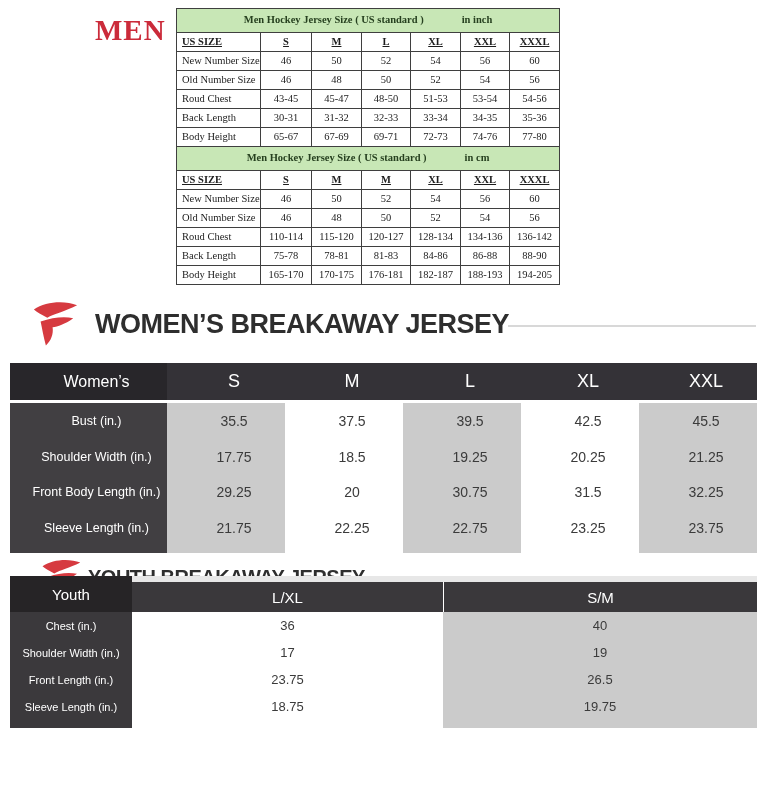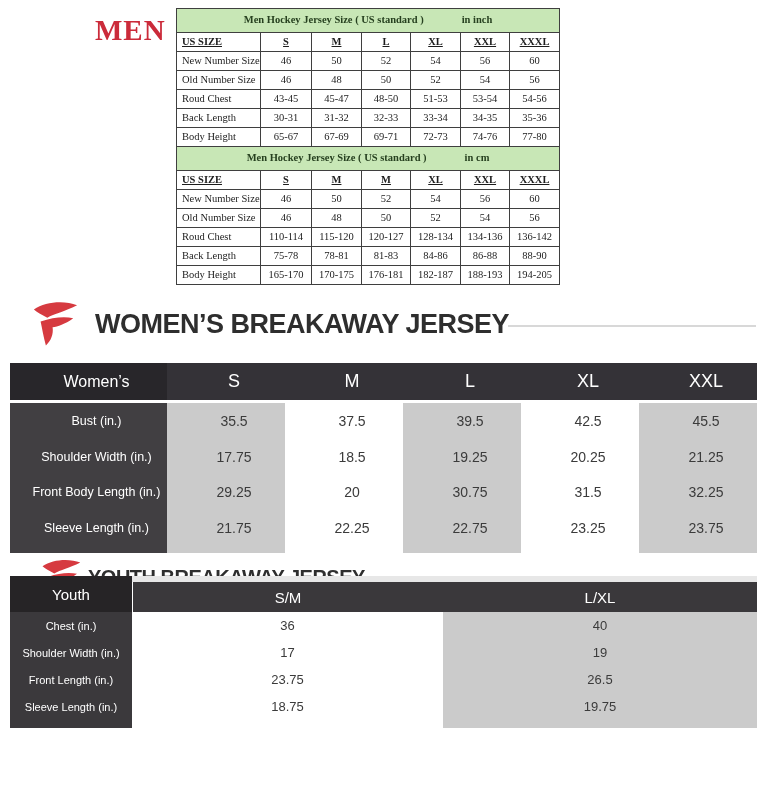--- a/index.html
+++ b/index.html
@@ -248,22 +248,22 @@
   <path d="M6,22 C30,5 70,3 96,13 C70,26 48,31 34,39 C22,33 12,27 6,22 Z" fill="#d63a40"></path>
   <path d="M20,47 C45,38 70,36 88,40 C70,53 56,57 45,59 C47,73 42,87 31,97 C26,79 23,61 20,47 Z" fill="#d63a40"></path>
 </svg>
 <div class="sec-heading" style="left:88px;top:566px;font-size:20px">YOUTH BREAKAWAY JERSEY</div>
 <div class="heading-rule" style="left:338px;top:578px;width:418px"></div>
 
 <div class="ytable">
   <div class="y-corner">Youth</div>
   <div class="y-strip-top"></div>
   <div class="y-strip-top"></div>
+  <div class="y-h" style="border-left:none">L/XL</div>
   <div class="y-h">S/M</div>
-  <div class="y-h" style="border-left:none">L/XL</div>
   <div class="yl">Chest (in.)</div>
   <div class="yc w">36</div>
   <div class="yc g">40</div>
   <div class="yl">Shoulder Width (in.)</div>
   <div class="yc w">17</div>
   <div class="yc g">19</div>
   <div class="yl">Front Length (in.)</div>
   <div class="yc w">23.75</div>
   <div class="yc g">26.5</div>
   <div class="yl">Sleeve Length (in.)</div>

